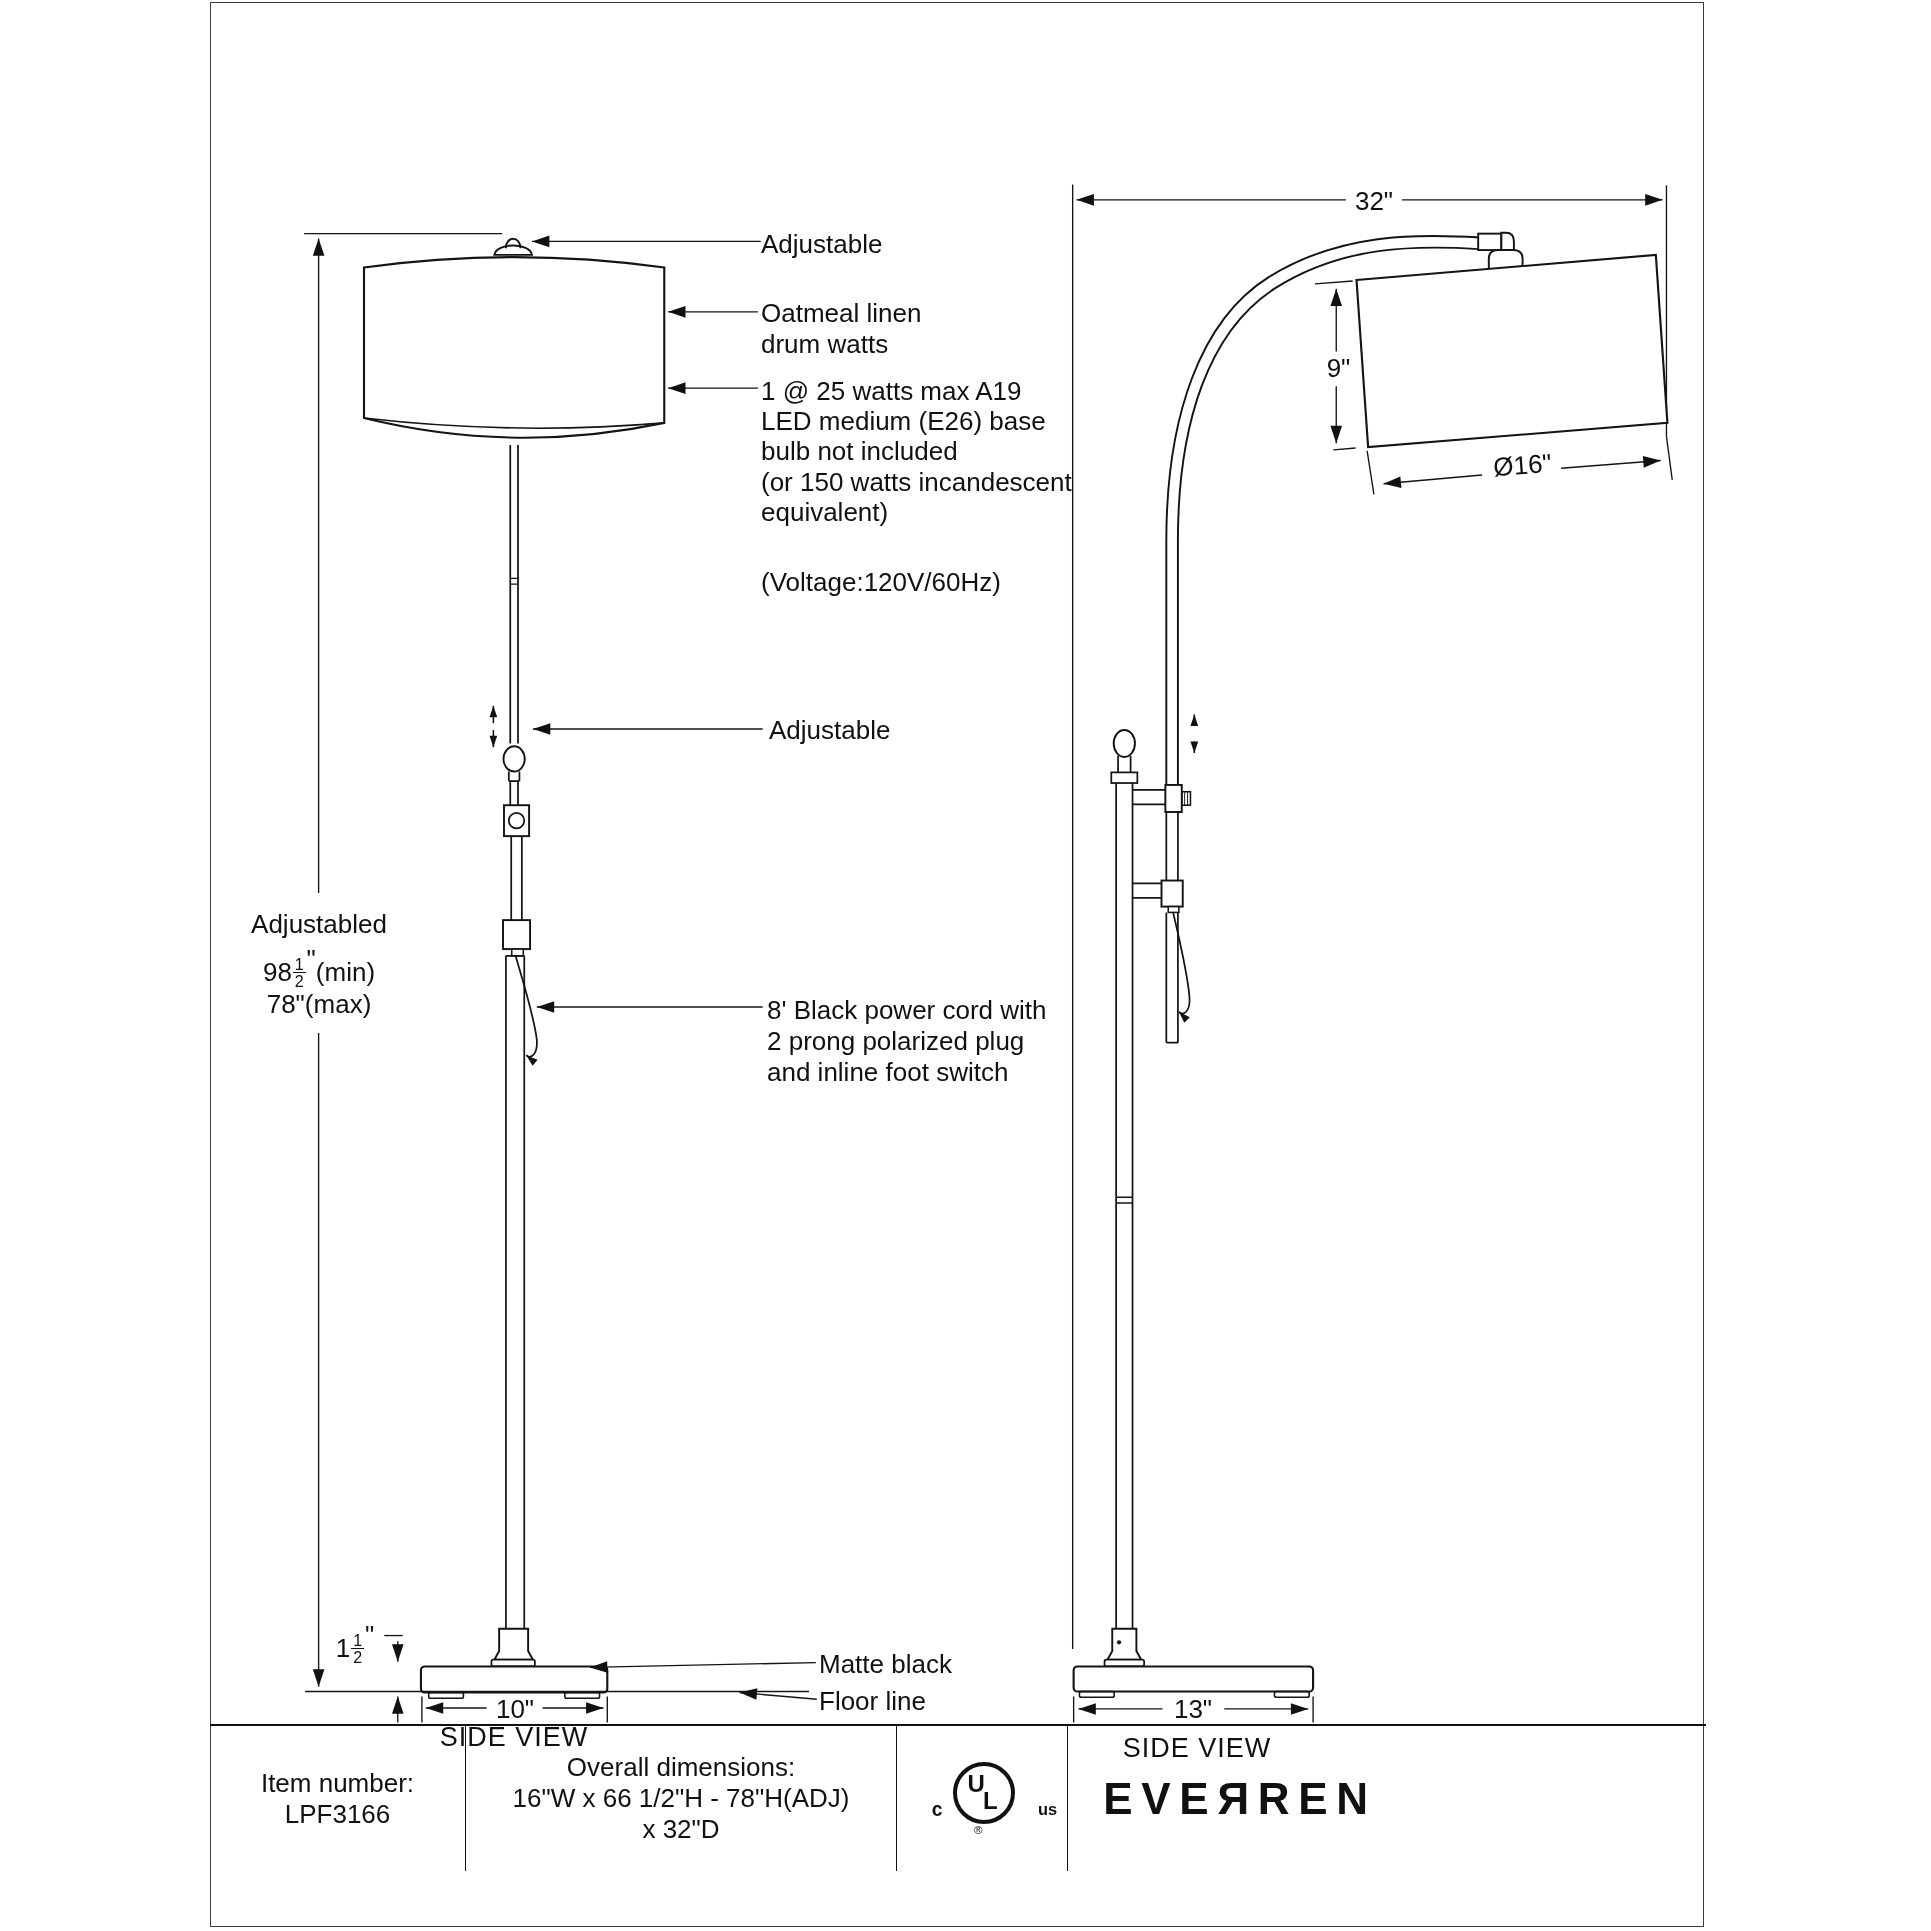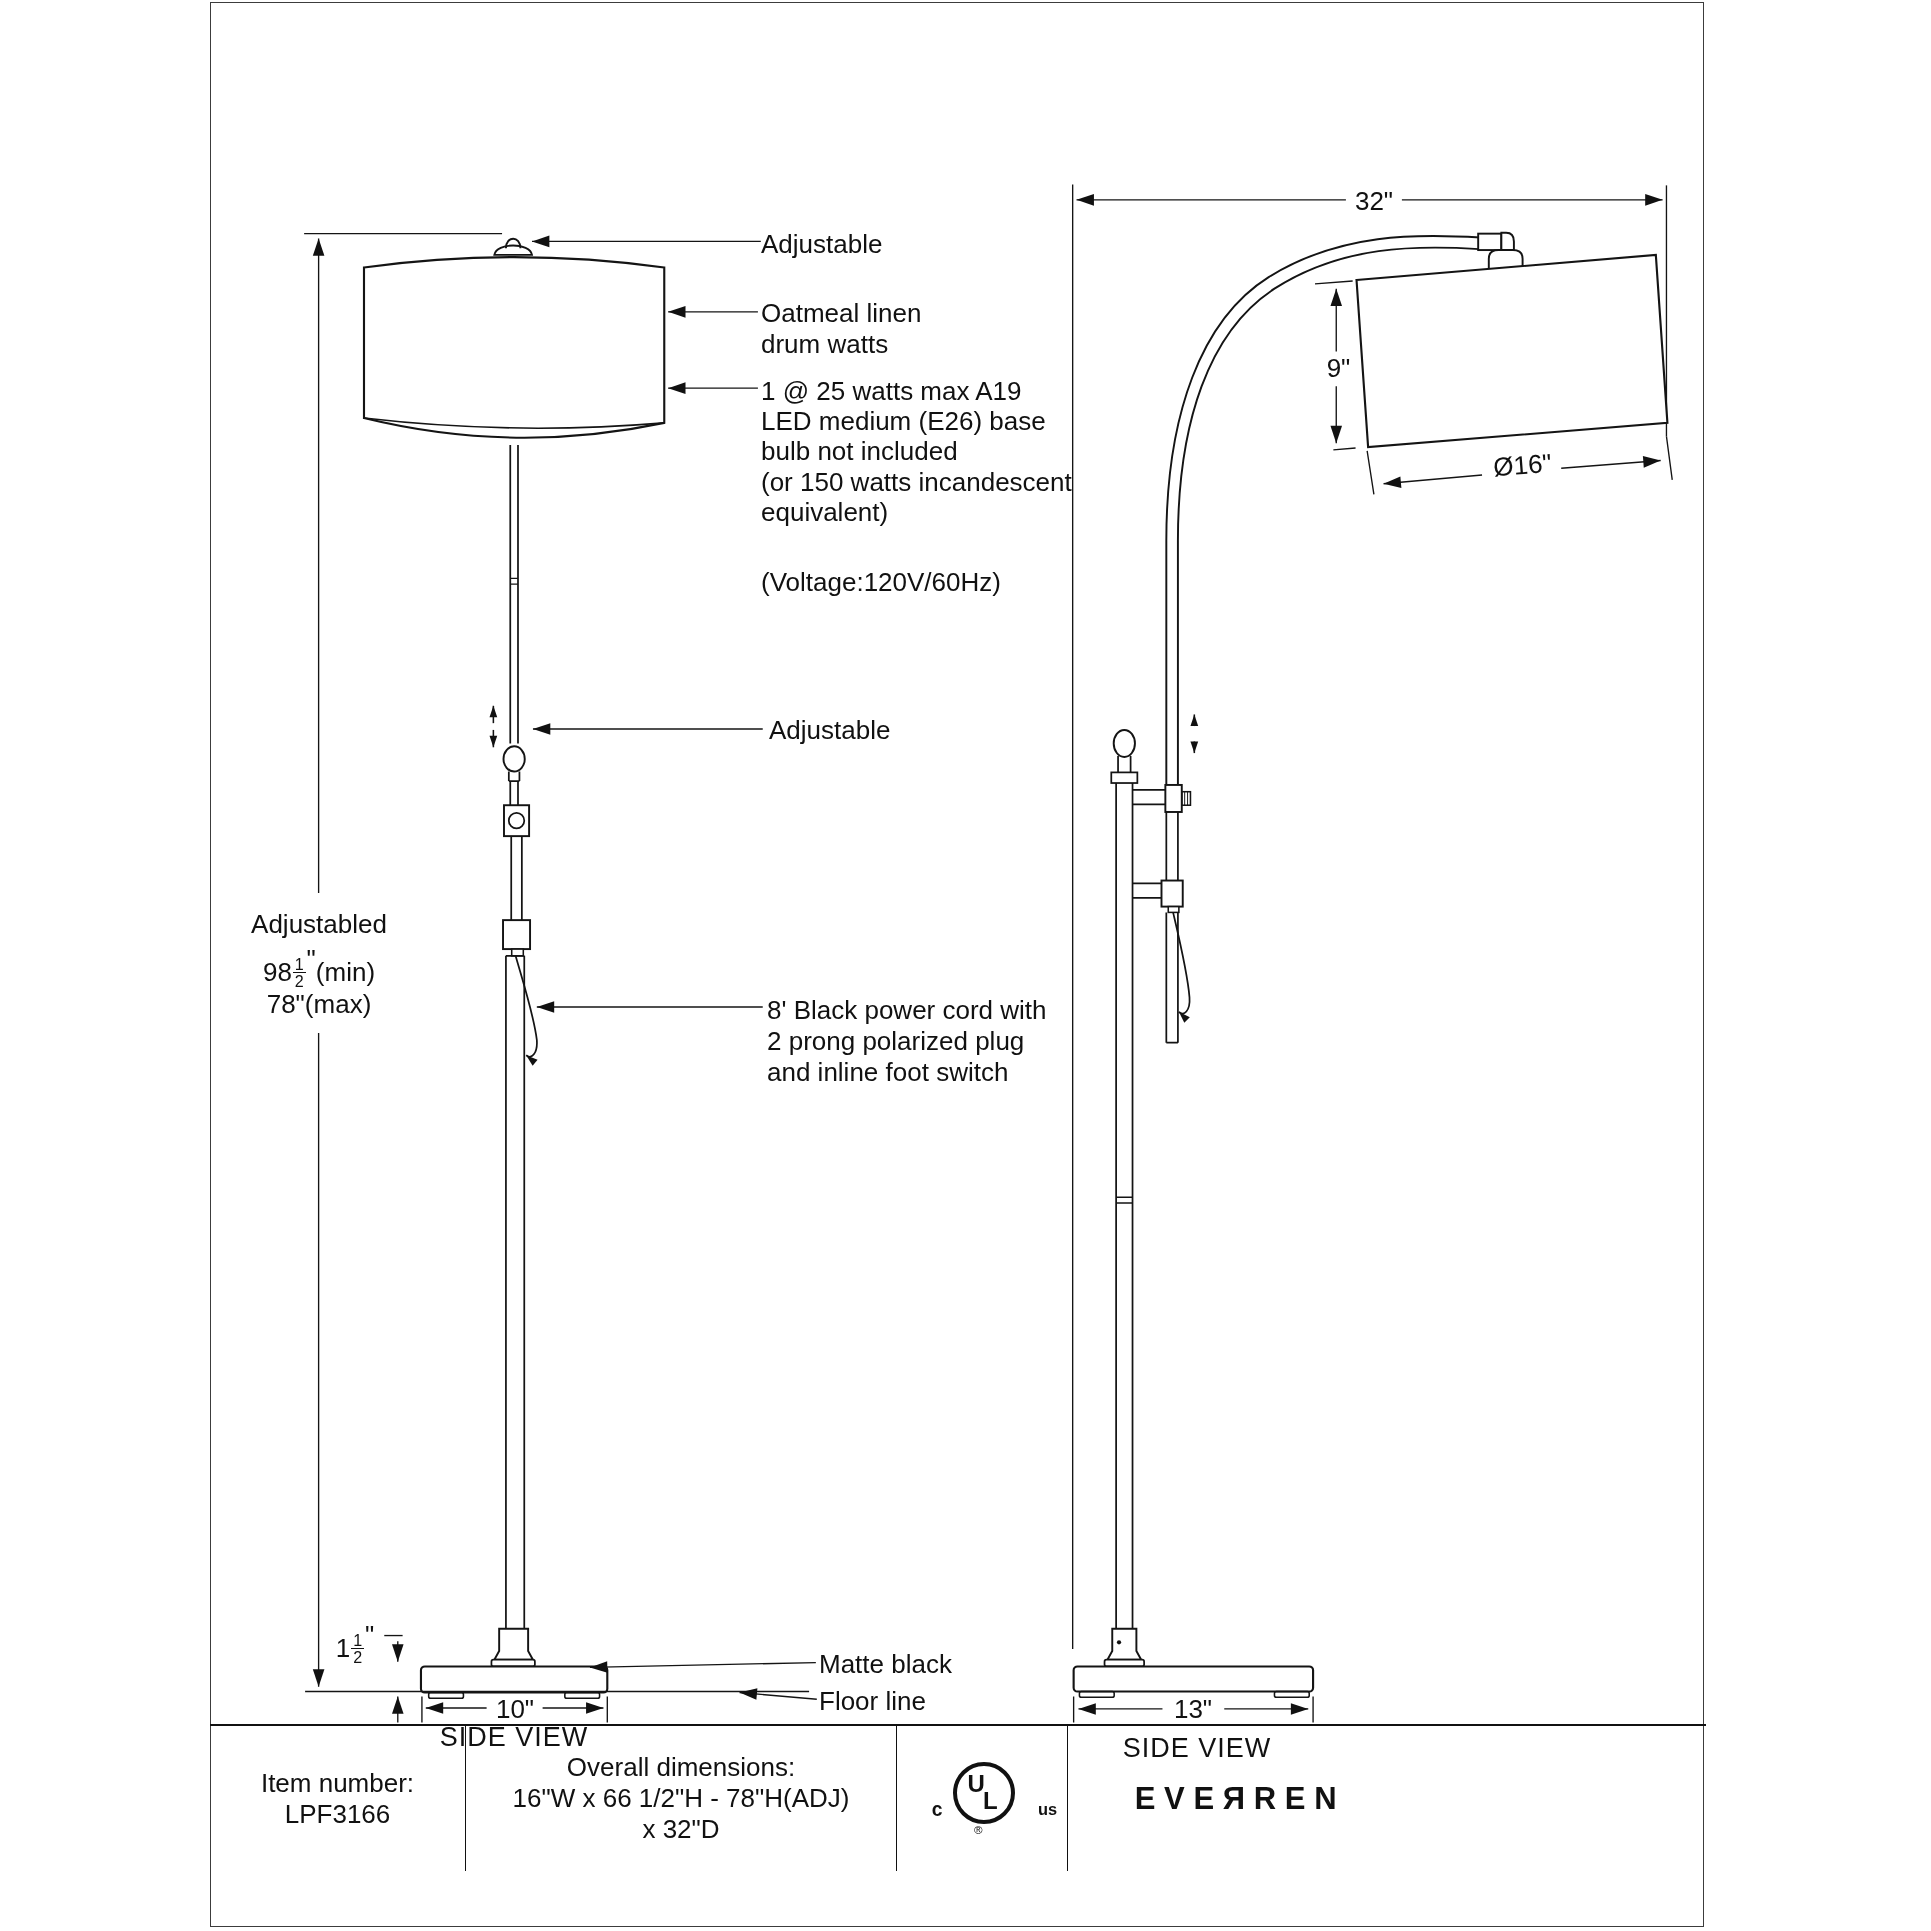--- a/index.html
+++ b/index.html
@@ -13,21 +13,21 @@
   .frac{display:inline-block;vertical-align:-0.40em;text-align:center;font-size:0.62em;line-height:1.02;margin:0 1px;}
   .frac .num{display:block;border-bottom:1.9px solid #111;padding:0 1.9px;}
   .frac .den{display:block;}
   .qt{vertical-align:0.5em;}
   
   #titleblock{position:absolute;left:210px;top:1724px;width:1496px;height:147px;
     border-top:2.9px solid #111;display:flex;box-sizing:border-box;}
   .tb-cell{box-sizing:border-box;border-right:1.9px solid #111;display:flex;flex-direction:column;
     align-items:center;justify-content:center;font-size:26px;line-height:31px;}
   .tb-cell:last-child{border-right:none;}
-  .brand{font-size:31px;font-weight:bold;letter-spacing:8.7px;}
+  .brand{font-size:44px;font-weight:bold;letter-spacing:8.7px;}
   
   .ul-wrap{position:relative;width:116px;height:93px;}
   .ul-circle{position:absolute;left:29px;top:9.7px;width:54px;height:54px;border:4.8px solid #111;border-radius:50%;}
   .ul-u{position:absolute;left:10.6px;top:1.9px;font-weight:bold;font-size:24px;}
   .ul-l{position:absolute;left:26px;top:19.3px;font-weight:bold;font-size:24px;}
   .ul-c{position:absolute;left:7.7px;top:42px;font-weight:bold;font-size:19.3px;}
   .ul-us{position:absolute;left:89px;top:42px;font-weight:bold;font-size:16.4px;margin-left:25px;}
   .ul-reg{position:absolute;left:50px;top:62px;font-size:11.6px;}
 </style>
 </head>

